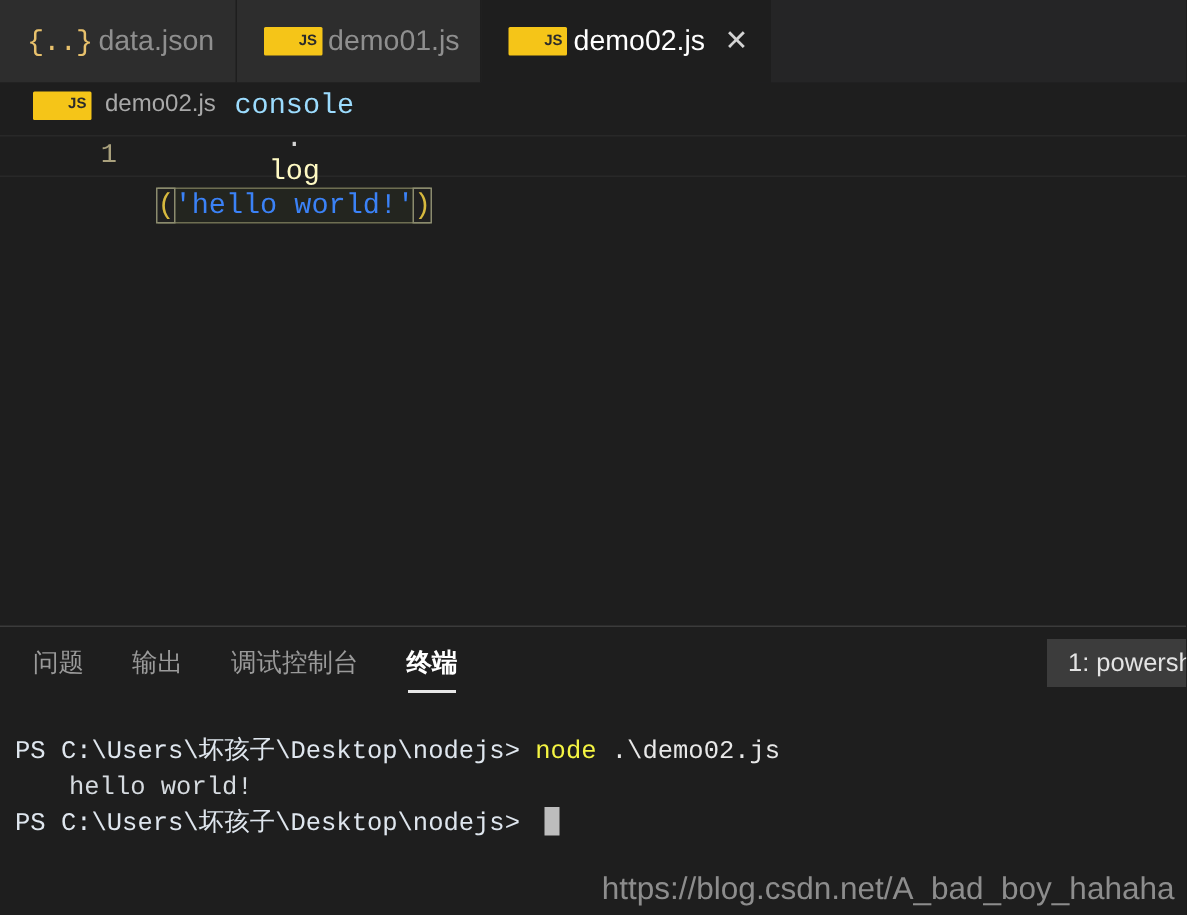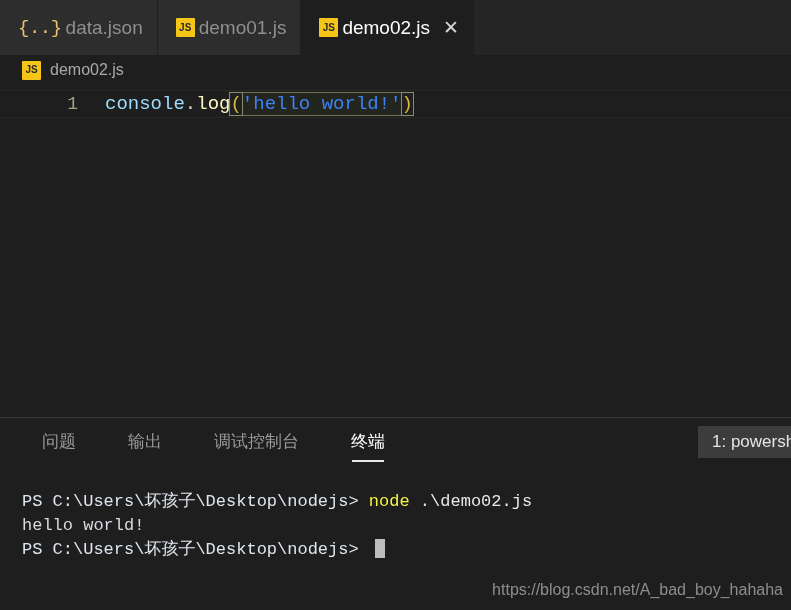--- a/index.html
+++ b/index.html
@@ -58,20 +58,21 @@
     color: #2b2b2b;
     font-size: 10px;
     font-weight: bold;
     font-family: "Liberation Sans", sans-serif;
     display: flex;
     align-items: center;
     justify-content: center;
     line-height: 1;
     flex: 0 0 auto;
     border-radius: 1px;
+    padding-left: 20px;
   }
   .icon-json {
     color: #e8c16c;
     font-size: 19px;
     font-family: "Liberation Mono", monospace;
     letter-spacing: -0.5px;
     flex: 0 0 auto;
   }
   .tab-close {
     margin-left: 13px;
@@ -127,20 +128,21 @@
     color: #a9a07c;
     font-family: "Liberation Mono", monospace;
     font-size: 18px;
     flex: 0 0 auto;
   }
   .code-content {
     margin-left: 27px;
     display: flex;
     align-items: center;
     white-space: pre;
+    flex-direction: column;
   }
   .tok-obj   { color: #9cdcfe; }
   .tok-dot   { color: #d4d4d4; }
   .tok-fn    { color: #fef9c3; }
   .tok-str   { color: #3b82f6; }
   .bracket {
     color: #d7b93e;
     outline: 1px solid #8b8b6e;
     outline-offset: 0px;
     background: #202020;
@@ -174,23 +176,22 @@
   }
   .panel-tab {
     color: #9a9a9a;
     font-size: 17px;
     margin-right: 32px;
     position: relative;
     padding-bottom: 9px;
     padding-top: 6px;
     cursor: pointer;
     white-space: nowrap;
-    margin-left: 20px;
-  }
-  .panel-tab.active { color: #ffffff; }
+  }
+  .panel-tab.active { color: #ffffff; font-weight: bold; }
   .panel-tab.active::after {
     content: "";
     position: absolute;
     left: 1px; right: 1px;
     bottom: 0;
     height: 2px;
     background: #e7e7e7;
   }
   .term-select {
     position: absolute;
@@ -208,48 +209,48 @@
     white-space: nowrap;
     cursor: pointer;
   }
 
   
   .terminal {
     position: absolute;
     left: 0; top: 72px;
     width: 672px;
     height: 121px;
-    padding-left: 22px;
+    padding-left: 10px;
     box-sizing: border-box;
     font-family: "Liberation Mono", monospace;
     font-size: 17px;
     line-height: 24px;
     color: #cccccc;
   }
   .term-line { white-space: pre; height: 24px; }
   .t-prompt { color: #dfe6ee; }
   .t-cmd    { color: #f5f543; }
   .t-arg    { color: #e8e8e8; }
-  .t-out    { color: #d6dbe0; }
+  .t-out    { color: #d6dbe0; margin-left: 36px; }
   .cursor {
     display: inline-block;
     width: 10px;
     height: 19px;
     background: #bdbdbd;
     vertical-align: -4px;
     margin-left: 6px;
   }
 
   
   .watermark {
     position: absolute;
     right: 8px;
     top: 581px;
     color: #8d8d8d;
-    font-size: 16px;
+    font-size: 21px;
     font-family: "Liberation Sans", sans-serif;
     white-space: nowrap;
   }
 </style>
 </head>
 <body>
 
 <div id="app">
 
   <div class="tabbar">

